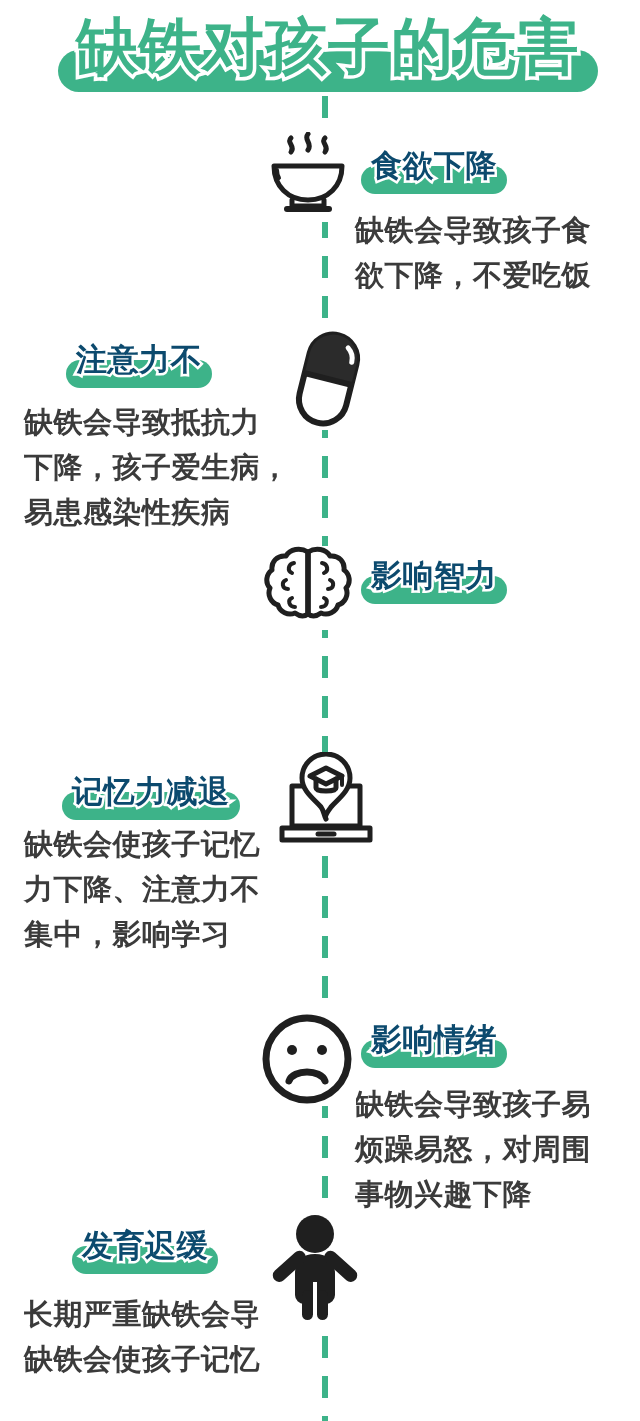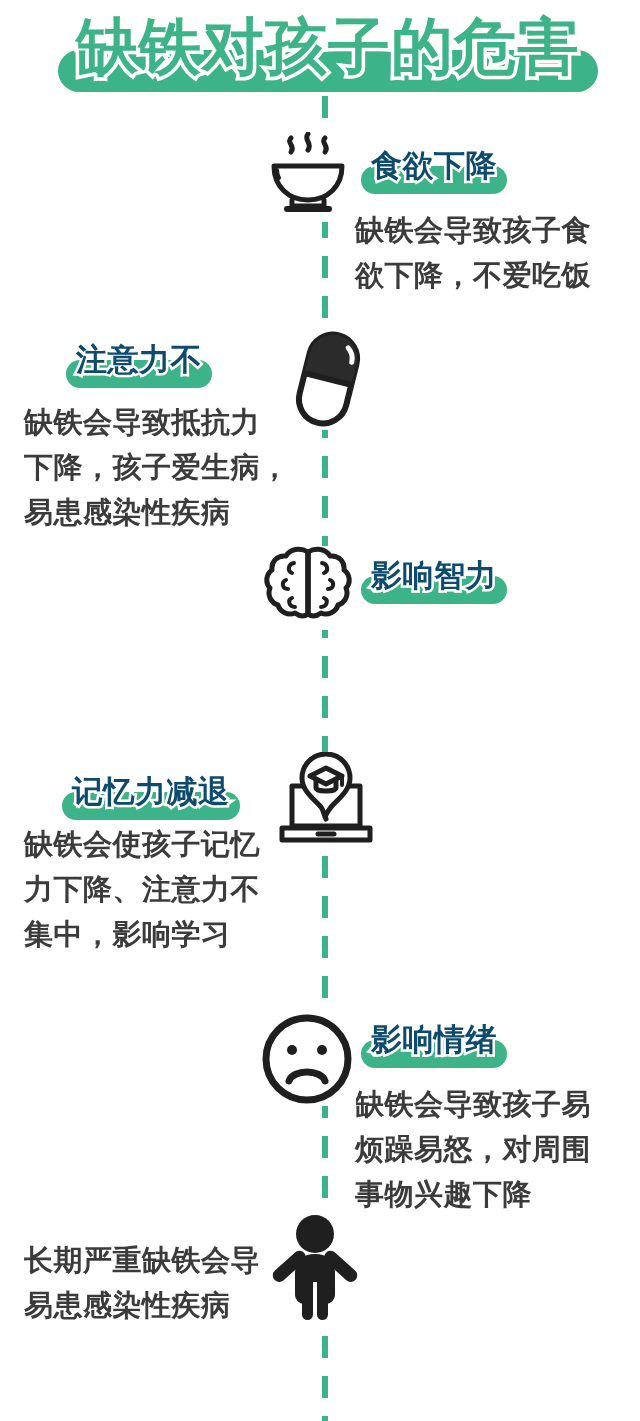--- a/index.html
+++ b/index.html
@@ -277,17 +277,21 @@
       <path d="M51 42 c-13 0 -20 8 -20 19 v22 a9 9 0 0 0 18 0 V70 h4 v13
                a9 9 0 0 0 18 0 V61 c0 -11 -7 -19 -20 -19 z"></path>
       <rect x="38" y="78" width="11" height="30" rx="5.5"></rect>
       <rect x="53" y="78" width="11" height="30" rx="5.5"></rect>
       <rect x="5" y="48" width="40" height="13" rx="6.5" transform="rotate(-42 25 54)"></rect>
       <rect x="57" y="48" width="40" height="13" rx="6.5" transform="rotate(42 77 54)"></rect>
     </svg>
   </div>
 
   <div class="section left-col" id="sec6">
+    <div class="head">
+      <div class="head-bar"></div>
+      <span class="head-text">发育迟缓</span>
+    </div>
     <div class="body-text">长期严重缺铁会导
-易患感染性疾病</div>
+缺铁会使孩子记忆</div>
   </div>
 
 </div>
 
 </body></html>

